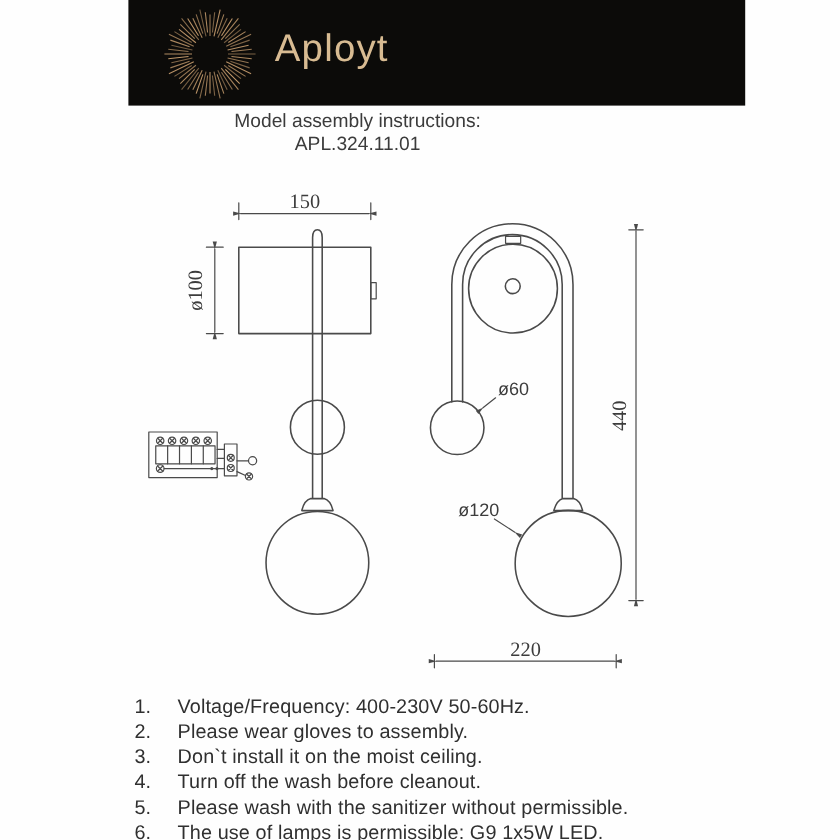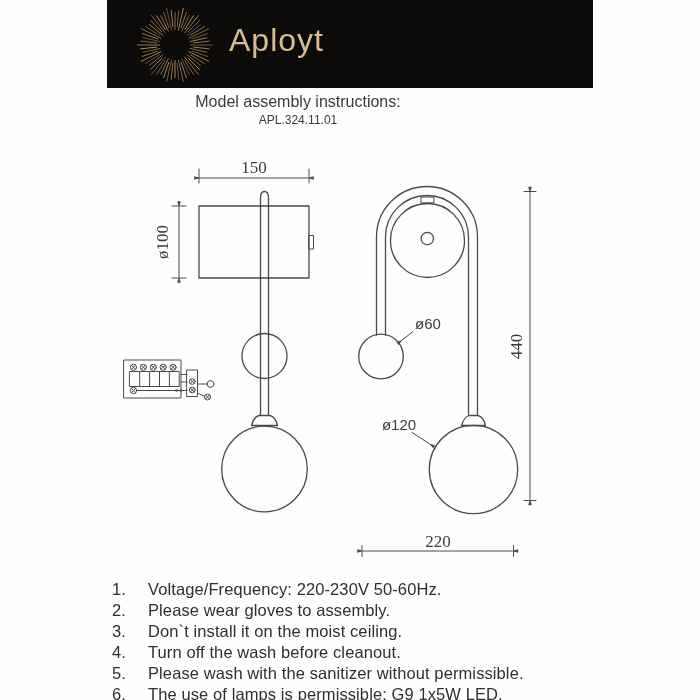--- a/index.html
+++ b/index.html
@@ -1,26 +1,26 @@
 <!DOCTYPE html>
 <html><head>
 <meta charset="utf-8">
 <style>
   html,body{margin:0;padding:0;background:#ffffff;}
   #page{position:relative;width:700px;height:700px;background:#fefefe;overflow:hidden;
         font-family:"Liberation Sans", sans-serif;}
   
-  #banner{position:absolute;left:107px;top:0;width:486px;height:88px;background:#0c0b09;overflow:hidden;}
+  #banner{position:absolute;left:107px;top:0;width:486px;height:88px;background:#0c0b09;overflow:hidden;padding-left:28px;}
   #banner svg{position:absolute;left:0;top:0;}
   #brand-name{position:absolute;left:122px;top:23px;font-size:32px;font-weight:300;
               color:#d8bb92;letter-spacing:1px;line-height:34px;}
   
   #title{position:absolute;left:0;top:92px;width:596px;text-align:center;color:#3b3b3b;}
   #title .t1{font-size:16px;line-height:19px;}
-  #title .t2{font-size:12px;line-height:19px;}
+  #title .t2{font-size:16px;line-height:19px;}
   
   #diagram{position:absolute;left:0;top:0;width:700px;height:700px;}
   .ln{stroke:#4a4a4a;stroke-width:1.3;fill:none;stroke-linecap:round;stroke-linejoin:round;}
   .thin{stroke-width:1;}
   .dot{fill:#4a4a4a;stroke:none;}
   .dim-serif{font-family:"Liberation Serif", serif;font-size:17px;fill:#3c3c3c;stroke:none;}
   .dim-sans{font-family:"Liberation Sans", sans-serif;font-size:15px;fill:#3c3c3c;stroke:none;}
   .mid{text-anchor:middle;}
   
   #instructions{position:absolute;left:112px;top:579px;width:545px;color:#2f2f2f;}
@@ -221,21 +221,21 @@
         <path class="ln thin" d="M362,545.5 V556.5 M513.5,545.5 V556.5"></path>
         <path class="ln thin" d="M363.5,551 H512" marker-start="url(#arrow)" marker-end="url(#arrow)"></path>
         <text class="dim-serif mid" x="438" y="546.5">220</text>
       </g>
     </g>
   </svg>
 
   <div id="instructions">
     <div class="inst-row">
       <span class="num">1.</span>
-      <span class="txt">Voltage/Frequency: 220-230V 50-60Hz.</span>
+      <span class="txt">Voltage/Frequency: 400-230V 50-60Hz.</span>
     </div>
     <div class="inst-row">
       <span class="num">2.</span>
       <span class="txt">Please wear gloves to assembly.</span>
     </div>
     <div class="inst-row">
       <span class="num">3.</span>
       <span class="txt">Don`t install it on the moist ceiling.</span>
     </div>
     <div class="inst-row">

